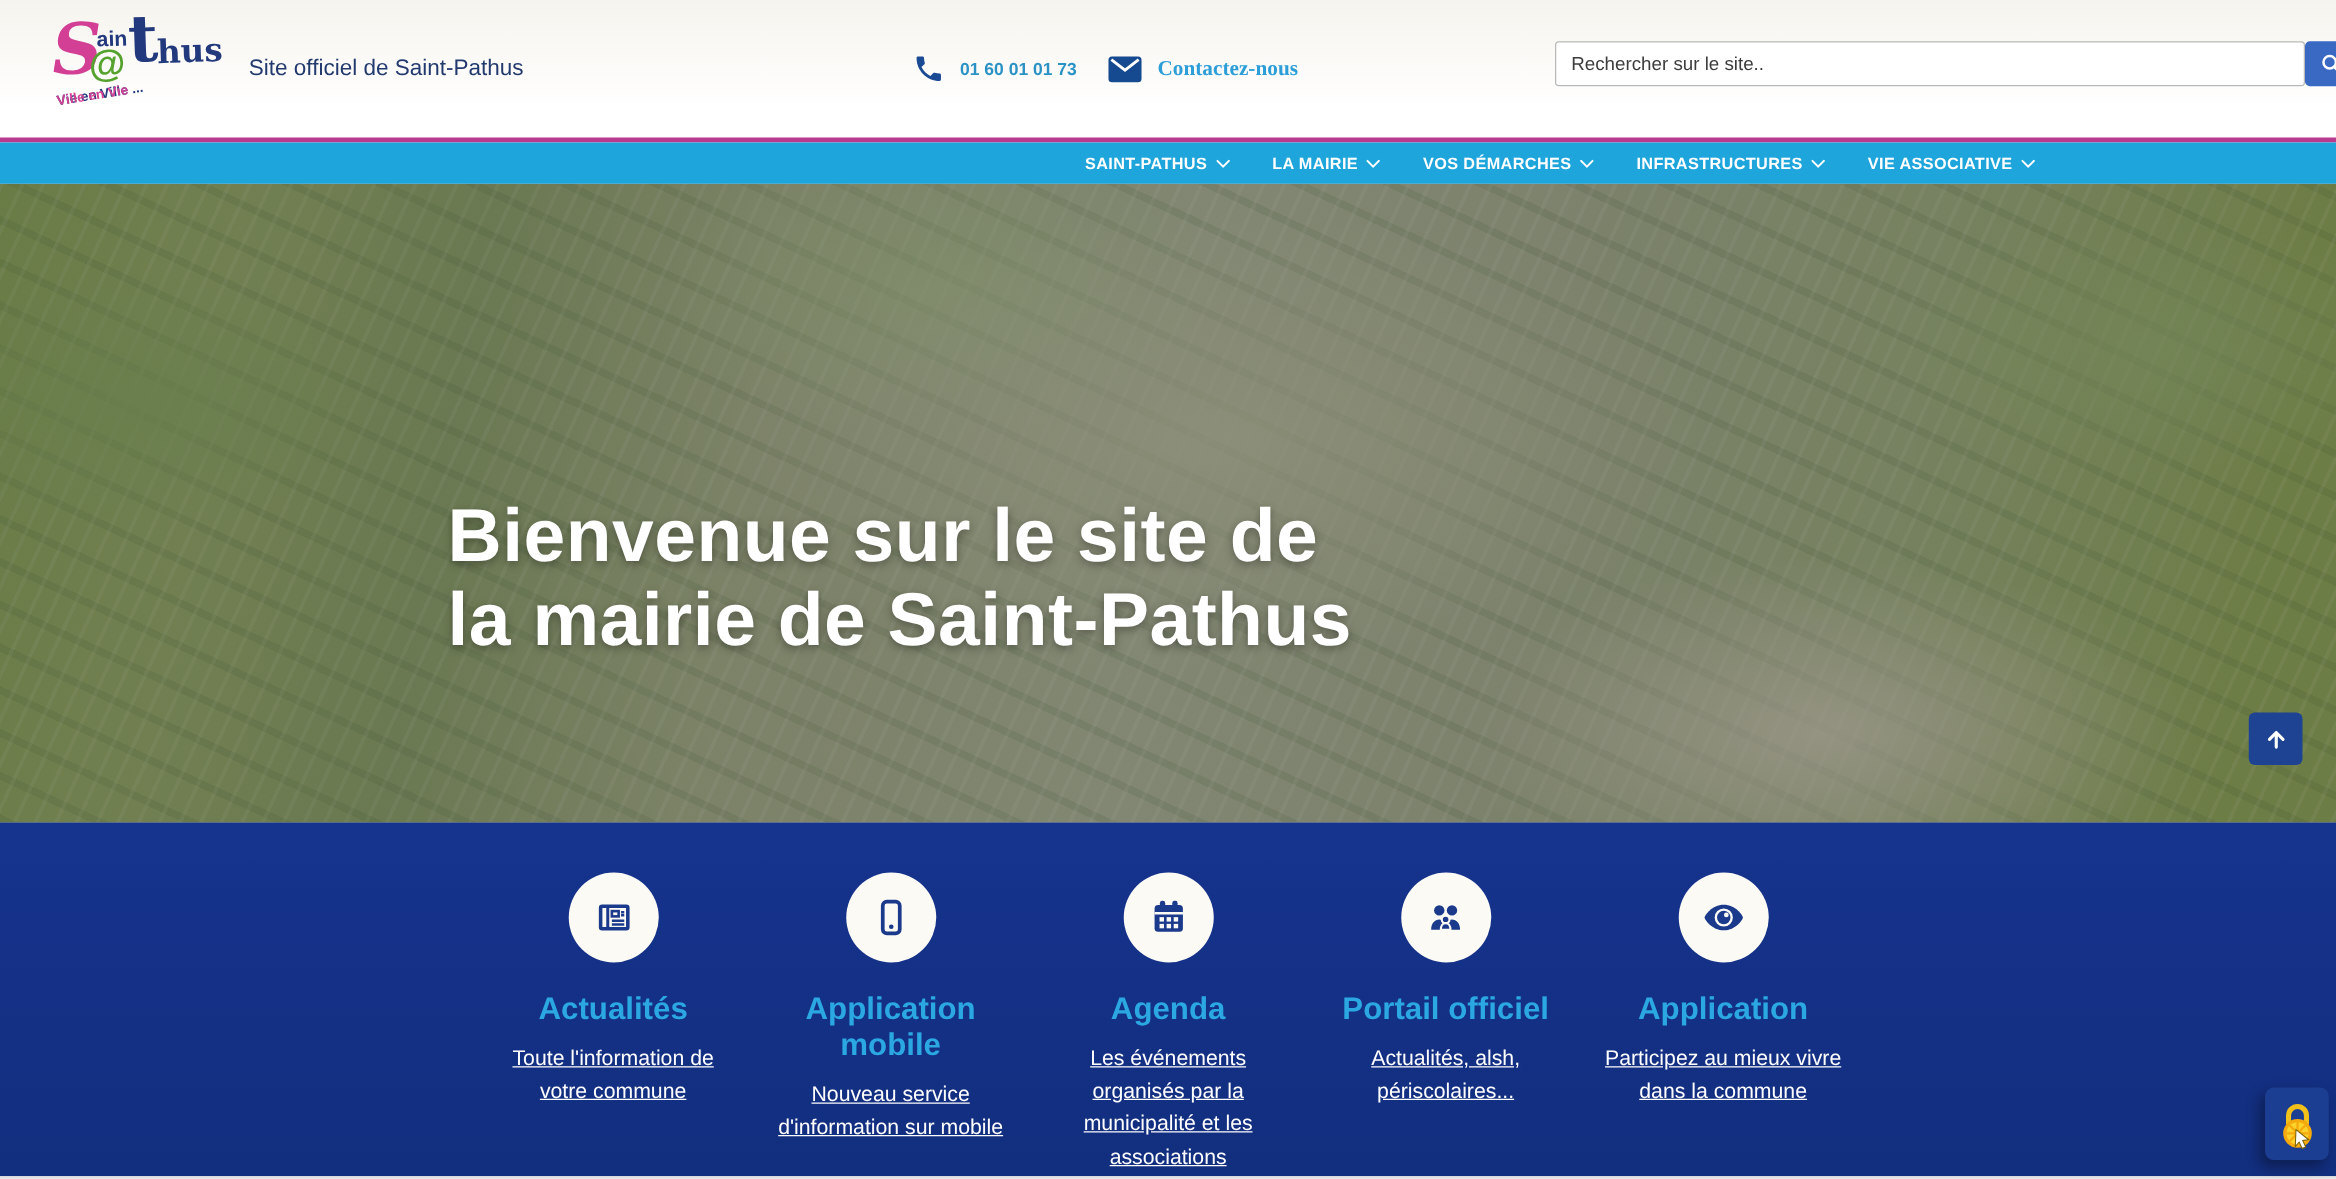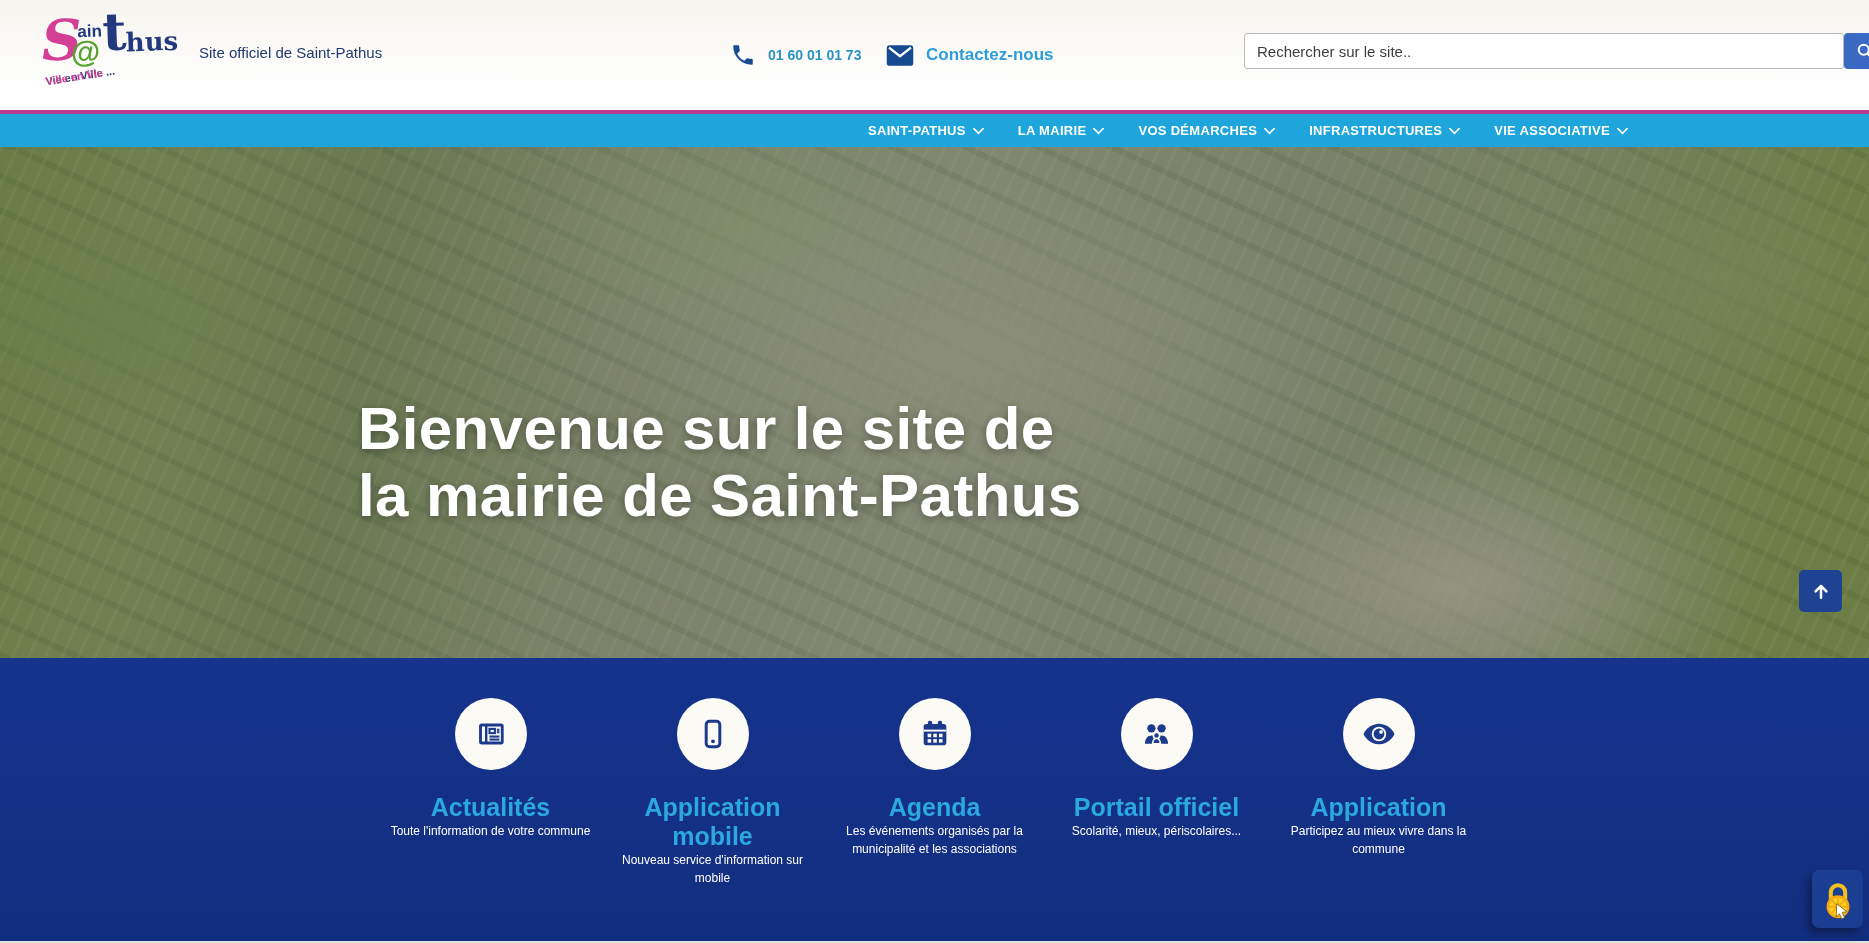--- a/index.html
+++ b/index.html
@@ -16,25 +16,25 @@
   .logo-s   { left:0;   top:4px;  font-family:"DejaVu Serif", serif; font-style:italic; font-weight:bold; font-size:56px; color:#d23f94; }
   .logo-ain { left:36px; top:16px; font-size:17px; font-weight:bold; color:#23397d; }
   .logo-at  { left:29px; top:30px; font-size:30px; font-weight:bold; color:#56a22e; }
   .logo-t   { left:61px; top:0;    font-family:"DejaVu Serif", serif; font-weight:bold; font-size:52px; color:#23397d; }
   .logo-hus { left:84px; top:24px; font-family:"DejaVu Serif", serif; font-weight:bold; font-size:26px; color:#23397d; }
   .logo-tagline { position:absolute; left:2px; top:68px; transform:rotate(-7deg);
                   font-size:11px; font-weight:bold; white-space:nowrap; }
   .tag-left  { color:#23397d; }
   .tag-right { color:#d23f94; }
 
-  .site-label { position:absolute; left:199px; top:44px; font-size:15px; color:#233a6f; }
+  .site-label { position:absolute; left:199px; top:44px; font-size:18px; color:#233a6f; }
 
   .contact-group { position:absolute; top:0; height:110px; display:flex; align-items:center; gap:12px; }
   .contact-phone { left:730px; }
-  .contact-mail  { left:886px; }
+  .contact-mail  { left:886px;font-family:Liberation Serif, serif; }
   .phone-text { color:#2b92c6; font-weight:bold; font-size:14px; text-decoration:none; cursor:pointer; }
   .mail-text  { color:#2d9ed8; font-weight:bold; font-size:17px; text-decoration:none; cursor:pointer; }
 
   .search-box { position:absolute; left:1200px; top:33px; display:flex; gap:0;margin-left:44px; }
   .search-input { width:600px; height:36px; border:1px solid #b9b9b9; border-radius:3px;
                   padding:0 12px; font-size:15px; color:#222; background:#fff;
                   font-family:"Liberation Sans", sans-serif; }
   .search-input::placeholder { color:#3c3c3c; opacity:1; }
   .search-btn { width:42px; height:36px; background:#3a69c4; border:none; border-radius:4px;
                 display:flex; align-items:center; justify-content:center; cursor:pointer; }
@@ -72,21 +72,21 @@
   .features { position:absolute; top:658px; left:0; right:0; height:283px;
               background:linear-gradient(#16338e, #122e7e); }
   .features-row { position:absolute; left:50%; transform:translateX(-50%); top:40px;
                   width:1090px; display:flex; justify-content:flex-end;gap:20px; }
   .feature { width:218px; display:flex; flex-direction:column; align-items:center;
              text-align:center; cursor:pointer; }
   .feature-circle { width:72px; height:72px; border-radius:50%; background:#fcfaf5;
                     display:flex; align-items:center; justify-content:center; flex:none; }
   .feature-title { margin-top:23px; font-size:25px; font-weight:bold; color:#2ba7e1;
                    line-height:1.15; max-width:175px; }
-  .feature-desc { margin-top:0; font-size:12px; color:#ffffff; line-height:1.55; max-width:205px; }
+  .feature-desc { margin-top:12px; font-size:17px; color:#ffffff; line-height:1.55; max-width:205px;text-decoration:underline; }
 
   .bottom-strip { position:absolute; bottom:0; left:0; right:0; height:2px; background:#e0e0e0; }
 
   .cookie-btn { position:absolute; right:6px; bottom:15px; width:51px; height:58px;
                 background:#1c3e92; border:none; border-radius:7px; z-index:30;
                 box-shadow:-4px 5px 10px rgba(0,0,0,.35);
                 display:flex; align-items:center; justify-content:center; cursor:pointer; }
 
   .icon { display:inline-flex; align-items:center; justify-content:center; }
 </style>
@@ -272,21 +272,21 @@
                   <circle cx="8.7" cy="8" r="2.7"></circle>
                   <circle cx="15.3" cy="8" r="2.7"></circle>
                   <path d="M4.5 18c0-3.1 1.8-5.3 4.2-5.3 1 0 1.9.4 2.6 1.1h1.4c.7-.7 1.6-1.1 2.6-1.1 2.4 0 4.2 2.2 4.2 5.3z"></path>
                 </g>
                 <circle cx="12" cy="12.7" r="2" fill="#1b3a8c" stroke="#fcfaf5" stroke-width="1.1"></circle>
                 <path d="M9.5 18c0-2 1.1-3.4 2.5-3.4s2.5 1.4 2.5 3.4z" fill="#1b3a8c" stroke="#fcfaf5" stroke-width="1.1"></path>
               </svg>
           </span>
         </div>
         <h3 class="feature-title">Portail officiel</h3>
-        <p class="feature-desc">Scolarité, mieux, périscolaires...</p>
+        <p class="feature-desc">Actualités, alsh, périscolaires...</p>
       </article>
 
       <article class="feature">
         <div class="feature-circle">
           <span class="icon">
             <svg width="38" height="38" viewBox="0 0 24 24">
                 <path d="M12 5.5C6 5.5 2.3 11 2.3 12S6 18.5 12 18.5 21.7 13 21.7 12 18 5.5 12 5.5z" fill="#1b3a8c"></path>
                 <circle cx="12" cy="12" r="4.6" fill="#fcfaf5"></circle>
                 <circle cx="12" cy="12" r="3.4" fill="#1b3a8c"></circle>
                 <circle cx="13.3" cy="10.7" r="1.2" fill="#fcfaf5"></circle>

